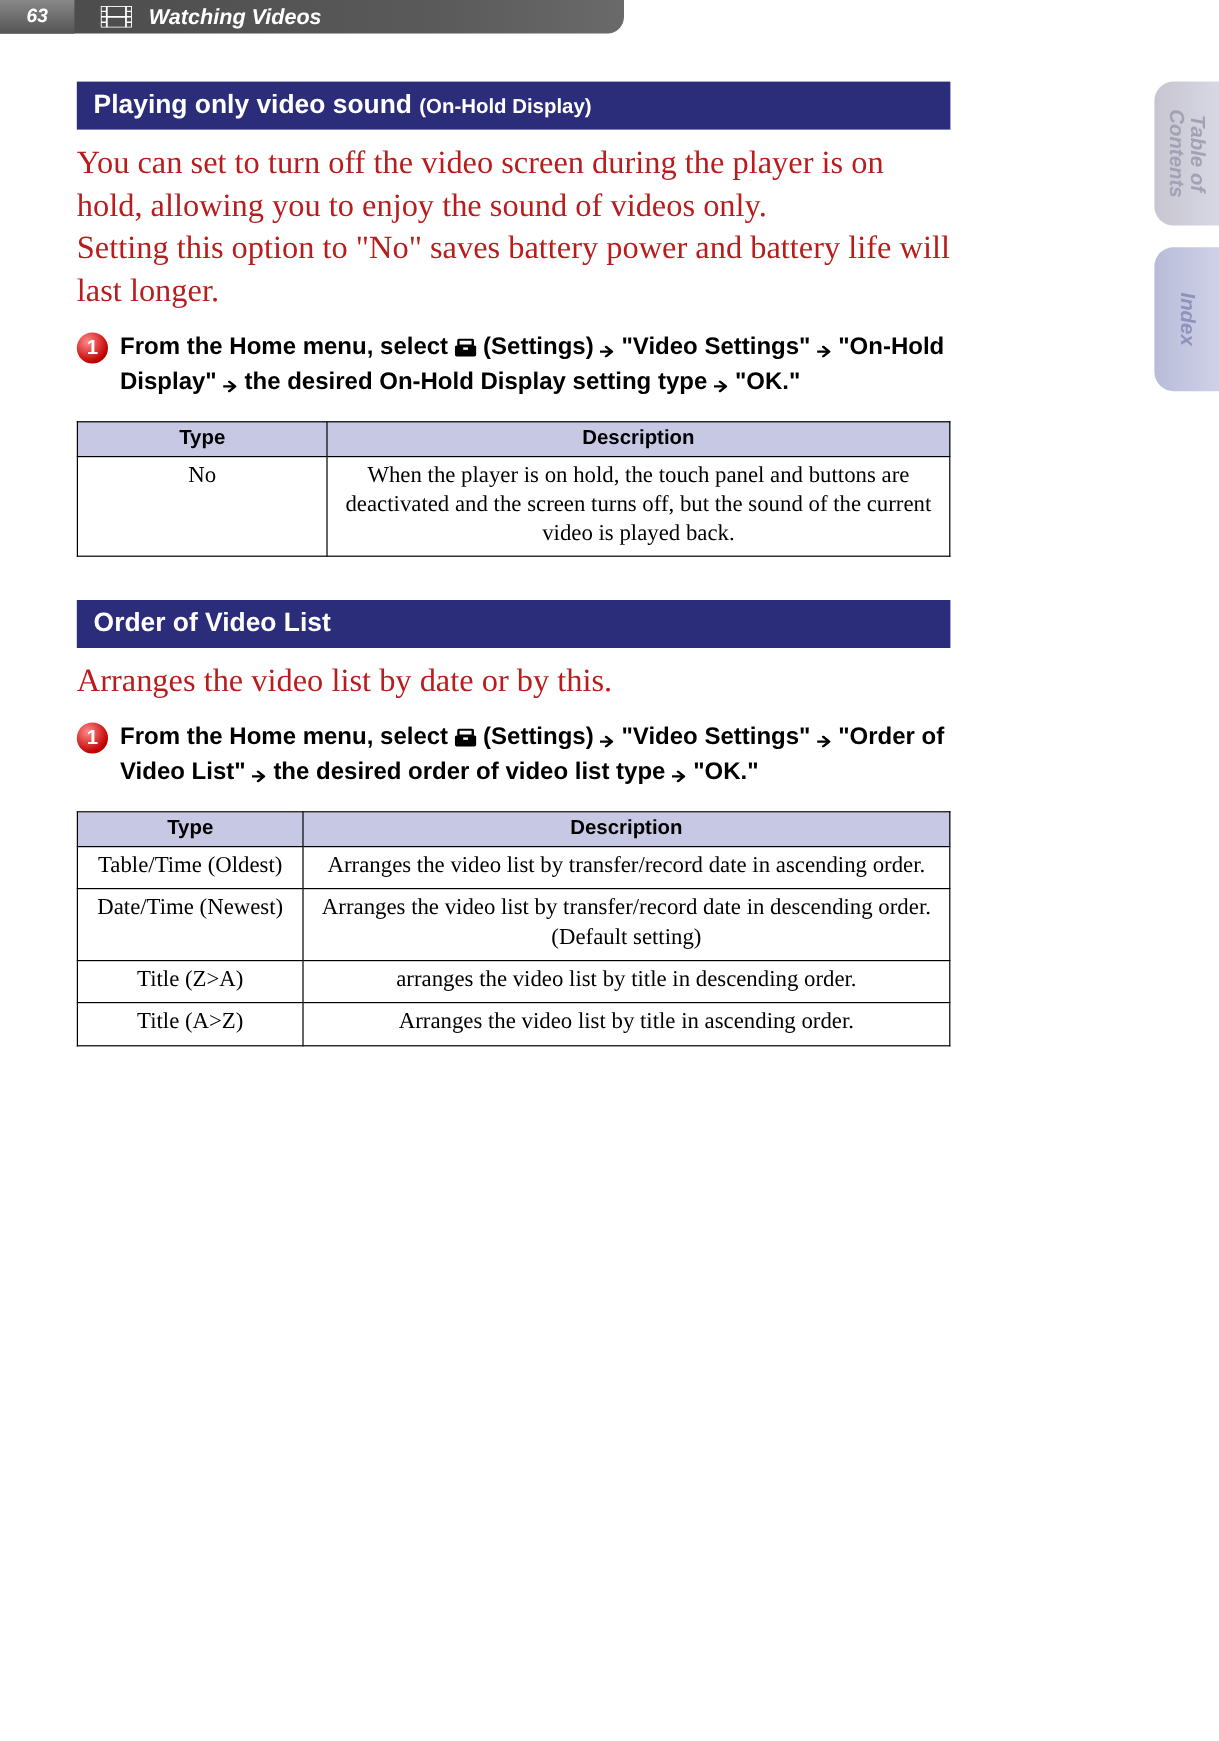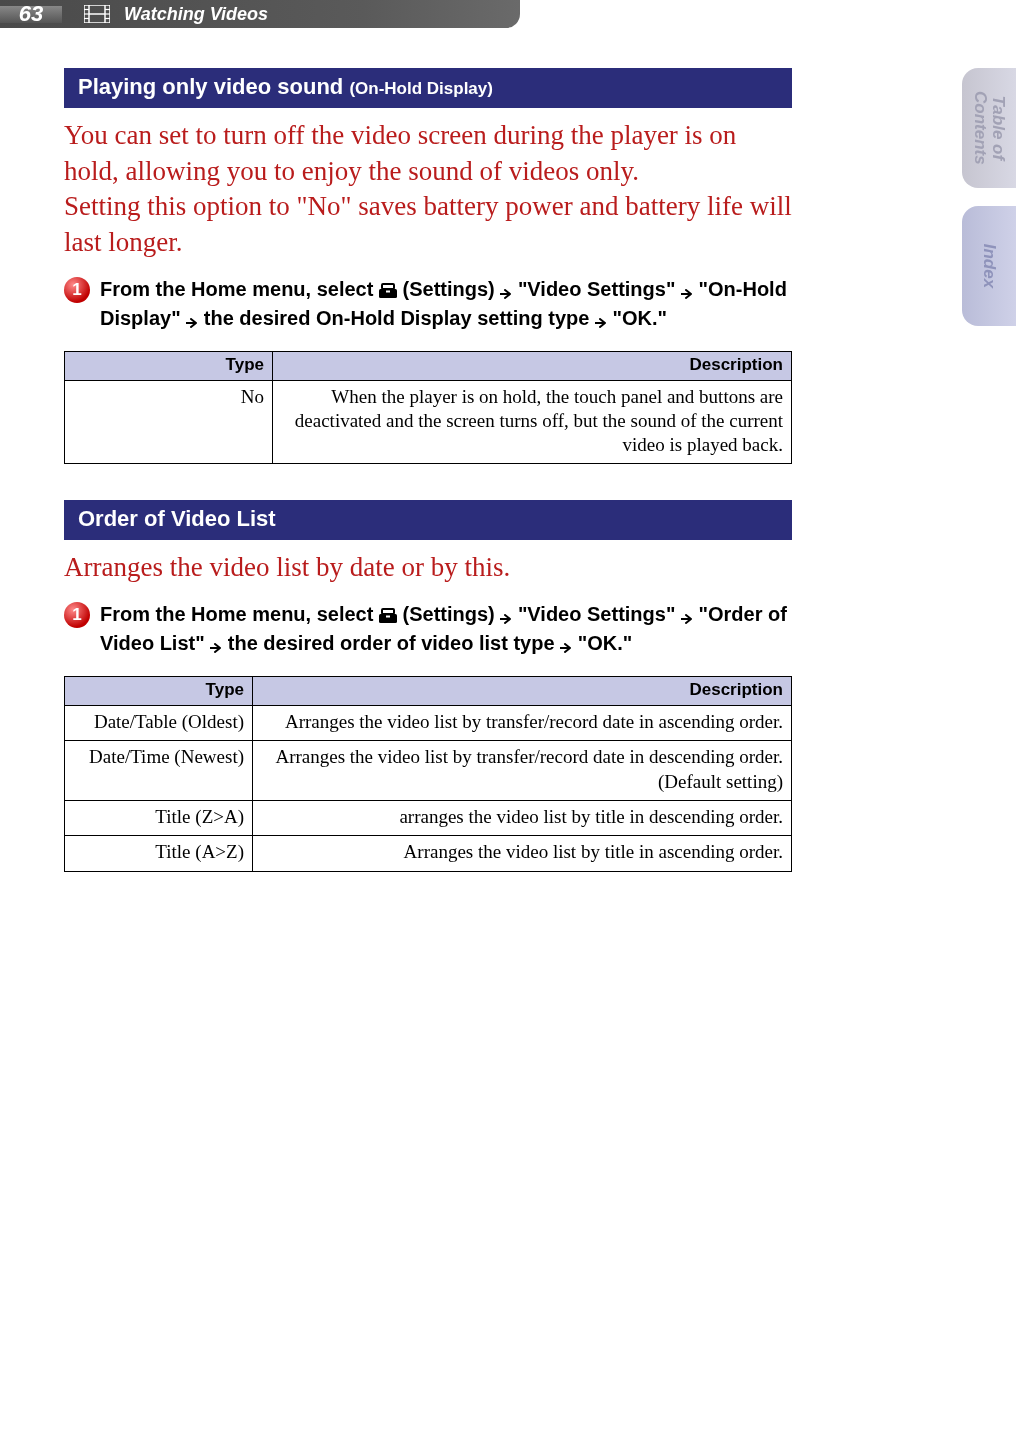--- a/index.html
+++ b/index.html
@@ -12,28 +12,28 @@
     width: 520px;
     background: linear-gradient(to right, #4a4a4a 0%, #5a5a5a 70%, #6a6a6a 100%);
     display: flex;
     align-items: center;
     color: #fff;
     font-family: "Segoe UI", Arial, sans-serif;
     border-bottom-right-radius: 14px;
   }
   .topbar .page-num-box {
     background: linear-gradient(#888, #555);
-    height: 17px;
+    height: 28px;
     width: 62px;
     display: flex;
     align-items: center;
     justify-content: center;
     font-style: italic;
     font-weight: 700;
-    font-size: 22px;
+    font-size: 16px;
   }
   .topbar .film-icon { margin: 0 14px 0 22px; display:flex; align-items:center; }
   .topbar .chapter-title {
     font-style: italic;
     font-weight: 700;
     font-size: 18px;
   }
 
   .page-body {
     padding: 40px 108px 0 64px;
@@ -117,21 +117,21 @@
 
   
   table.opts {
     border-collapse: collapse;
     width: 100%;
     margin-bottom: 36px;
   }
   table.opts th, table.opts td {
     border: 1px solid #000;
     vertical-align: top;
-    text-align: right;
+    text-align: center;
   }
   table.opts th {
     background: #c6c8e4;
     font-family: "Segoe UI", Arial, sans-serif;
     font-weight: 700;
     font-size: 17px;
     padding: 3px 8px 5px 8px;
   }
   table.opts th.col-type { width: 208px; }
   table.opts td {
@@ -287,21 +287,21 @@
 
   <table class="opts">
     <thead>
       <tr>
         <th class="col-type" style="width:188px">Type</th>
         <th>Description</th>
       </tr>
     </thead>
     <tbody>
       <tr>
-        <td>Date/Table (Oldest)</td>
+        <td>Table/Time (Oldest)</td>
         <td>Arranges the video list by transfer/record date in ascending order.</td>
       </tr>
       <tr>
         <td>Date/Time (Newest)</td>
         <td>Arranges the video list by transfer/record date in descending order. (Default setting)</td>
       </tr>
       <tr>
         <td>Title (Z&gt;A)</td>
         <td>arranges the video list by title in descending order.</td>
       </tr>

